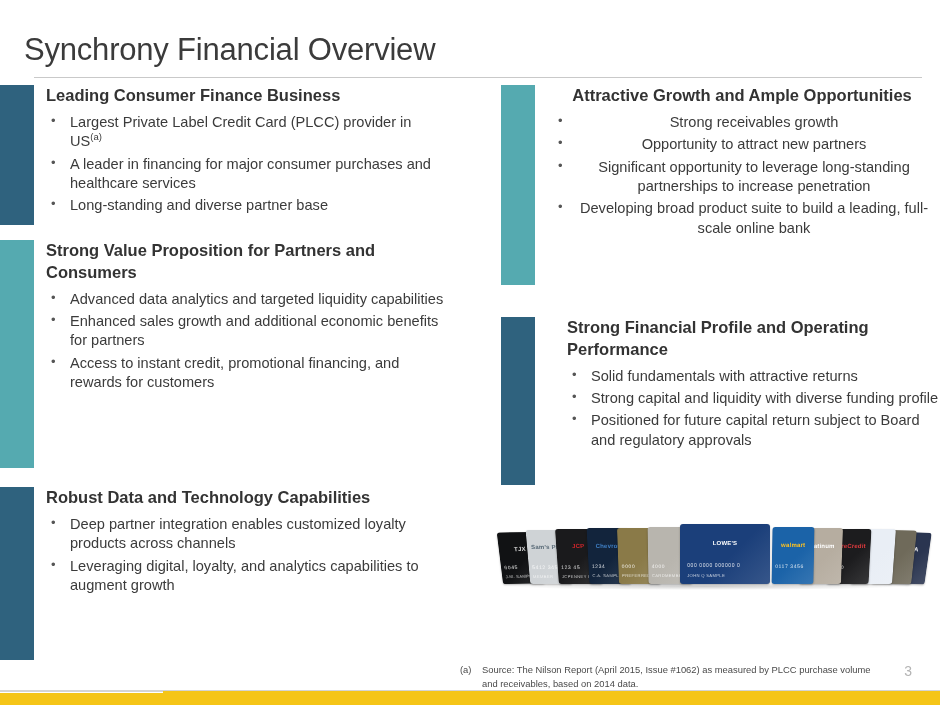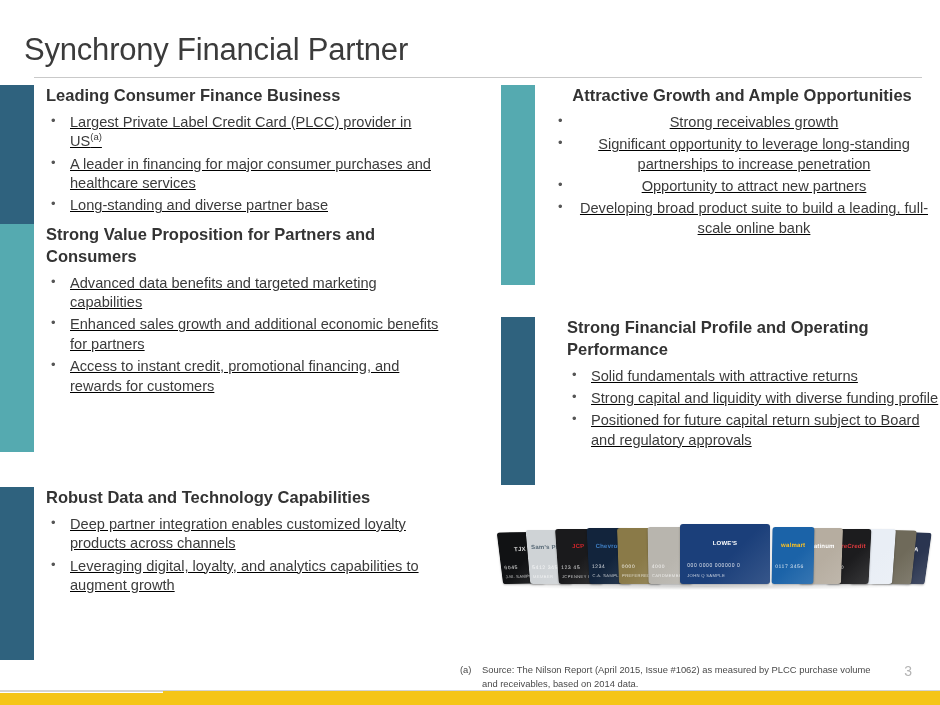--- a/index.html
+++ b/index.html
@@ -56,21 +56,20 @@
     font-size: 16.5px;
     font-weight: bold;
     color: #333333;
     line-height: 1.32;
     margin: 0 0 6px 0;
   }
   ul.bullets {
     list-style: none;
     margin: 0;
     padding: 0;
-    text-decoration: underline;
   }
   ul.bullets li {
     position: relative;
     padding-left: 24px;
     font-size: 14.6px;
     color: #3b3b3b;
     line-height: 1.33;
     margin-bottom: 3px;
   }
   ul.bullets li::before {
@@ -191,41 +190,41 @@
     width: 384px;
     height: 7px;
     background: radial-gradient(ellipse at center, rgba(0,0,0,0.18) 0%, rgba(0,0,0,0) 72%);
   }
 </style>
 </head>
 <body>
 
 <div class="slide">
 
-  <div class="slide-title">Synchrony Financial Partner</div>
+  <div class="slide-title">Synchrony Financial Overview</div>
   <div class="title-rule"></div>
 
   <div class="section" style="left:0px; top:85px; width:470px; height:140px;padding-left:27px;">
     <div class="accent-bar" style="width:34px; height:140px; background:#2F627E;"></div>
     <div class="section-body" style="left:46px; width:400px;">
       <div class="section-heading">Leading Consumer Finance Business</div>
       <ul class="bullets">
         <li><span>Largest Private Label Credit Card (PLCC) provider in US</span><sup class="fn">(a)</sup></li>
         <li>A leader in financing for major consumer purchases and healthcare services</li>
         <li>Long-standing and diverse partner base</li>
       </ul>
     </div>
   </div>
 
-  <div class="section" style="left:0px; top:224px; width:470px; height:228px;">
+  <div class="section" style="left:0px; top:240px; width:470px; height:228px;">
     <div class="accent-bar" style="width:34px; height:228px; background:#55AAB0;"></div>
     <div class="section-body" style="left:46px; width:400px;">
       <div class="section-heading">Strong Value Proposition for Partners and Consumers</div>
       <ul class="bullets">
-        <li>Advanced data benefits and targeted marketing capabilities</li>
+        <li>Advanced data analytics and targeted liquidity capabilities</li>
         <li>Enhanced sales growth and additional economic benefits for partners</li>
         <li>Access to instant credit, promotional financing, and rewards for customers</li>
       </ul>
     </div>
   </div>
 
   <div class="section" style="left:0px; top:487px; width:470px; height:173px;">
     <div class="accent-bar" style="width:34px; height:173px; background:#2F627E;"></div>
     <div class="section-body" style="left:46px; width:400px;">
       <div class="section-heading">Robust Data and Technology Capabilities</div>
@@ -235,22 +234,22 @@
       </ul>
     </div>
   </div>
 
   <div class="section" style="left:501px; top:85px; width:430px; height:200px;">
     <div class="accent-bar" style="width:34px; height:200px; background:#55AAB0;"></div>
     <div class="section-body" style="left:52px; width:378px;text-align:center;">
       <div class="section-heading">Attractive Growth and Ample Opportunities</div>
       <ul class="bullets">
         <li>Strong receivables growth</li>
+        <li>Opportunity to attract new partners</li>
         <li>Significant opportunity to leverage long-standing partnerships to increase penetration</li>
-        <li>Opportunity to attract new partners</li>
         <li>Developing broad product suite to build a leading, full-scale online bank</li>
       </ul>
     </div>
   </div>
 
   <div class="section" style="left:501px; top:317px; width:430px; height:168px;">
     <div class="accent-bar" style="width:34px; height:168px; background:#2F627E;"></div>
     <div class="section-body" style="left:66px; width:378px;">
       <div class="section-heading">Strong Financial Profile and Operating Performance</div>
       <ul class="bullets">

